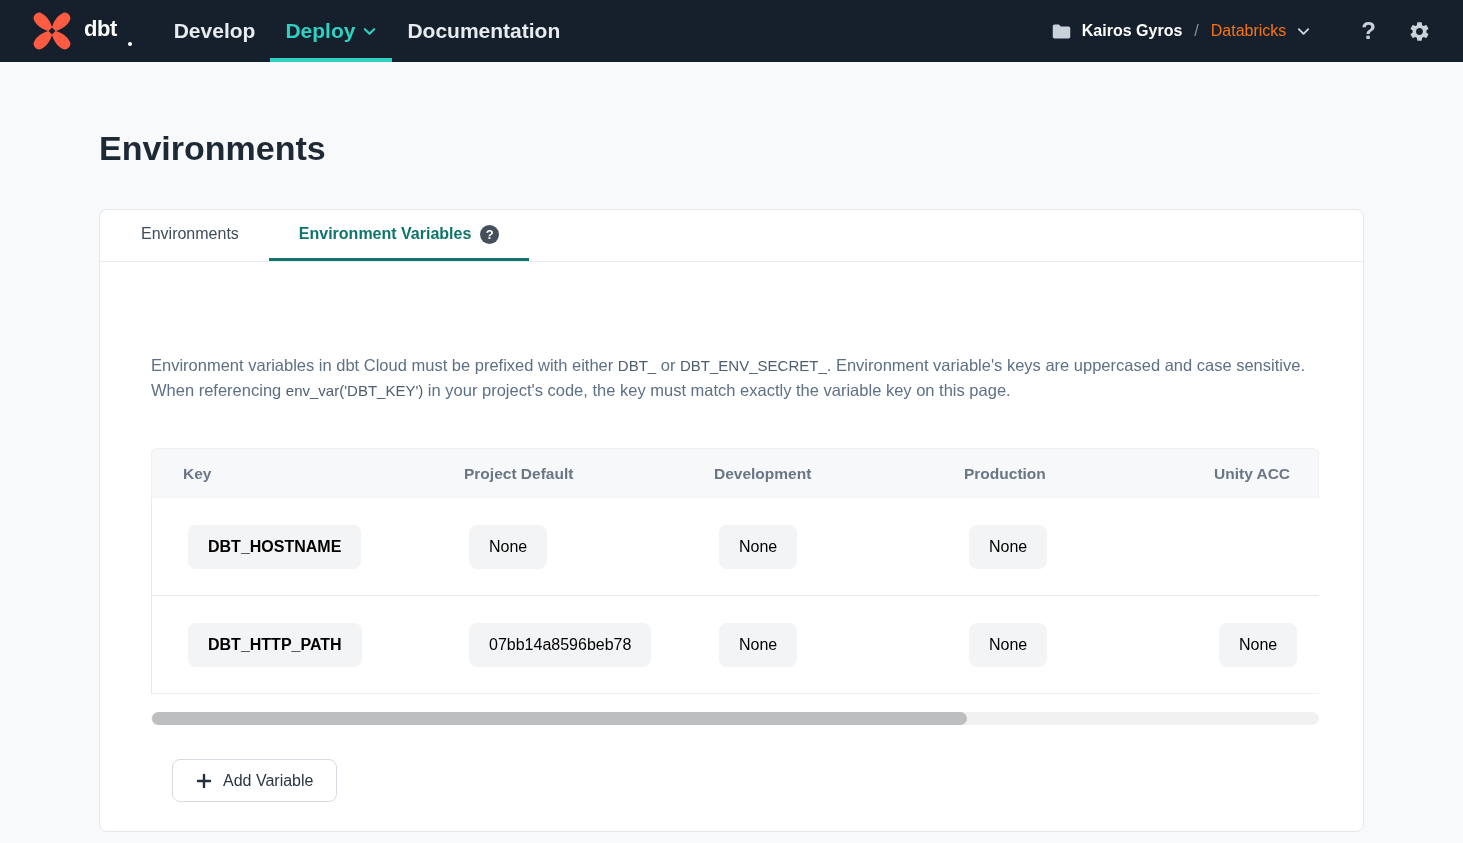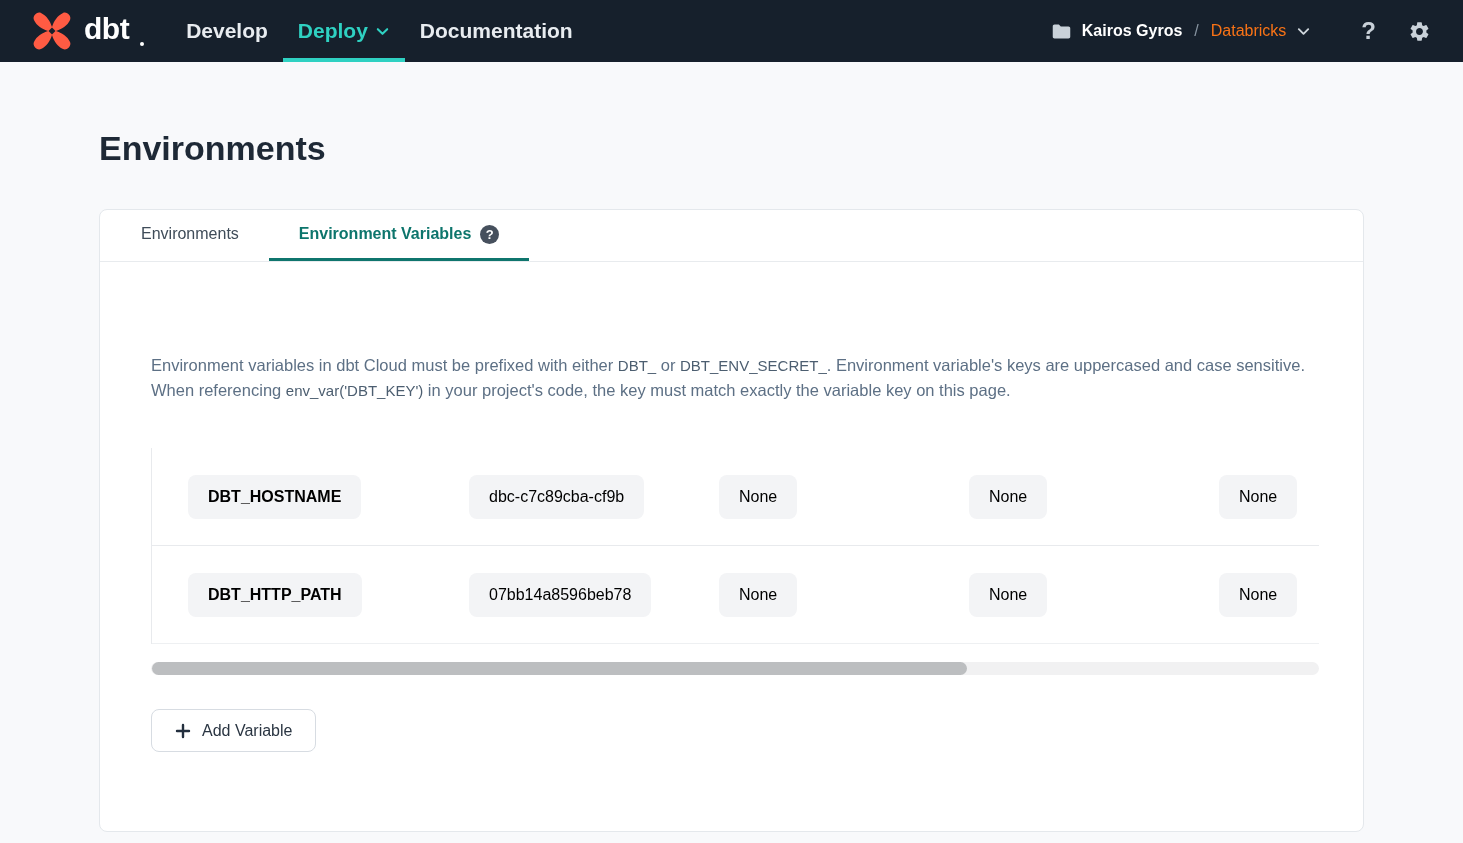--- a/index.html
+++ b/index.html
@@ -18,21 +18,21 @@
     background: #16202c;
     display: flex;
     align-items: stretch;
   }
   .brand {
     display: flex; align-items: center;
     padding-left: 30px;
     gap: 10px;
   }
   .brand-word {
-    color: #ffffff; font-size: 30px; font-weight: 700; letter-spacing: -0.5px;
+    color: #ffffff; font-size: 22px; font-weight: 700; letter-spacing: -0.5px;
     position: relative; top: -2px;
   }
   .brand-dot {
     width: 4px; height: 4px; background: #fff; border-radius: 50%;
     align-self: flex-end; margin-bottom: 16px; margin-left: 1px;
   }
   .nav-items { display: flex; align-items: stretch; margin-left: 27px; }
   .nav-item {
     display: flex; align-items: center; gap: 7px;
     padding: 0 15px;
@@ -156,20 +156,21 @@
     margin-top: 34px;
     height: 43px;
     display: inline-flex; align-items: center; gap: 11px;
     padding: 8px 23px;
     background: #ffffff;
     border: 1px solid #d7dce2;
     border-radius: 8px;
     font-size: 16px; color: #2a3542;
     cursor: pointer;
     font-family: inherit;
+    margin-left: 21px;
   }
   .icon { display: inline-flex; align-items: center; }
 </style>
 </head>
 <body>
 
 <div class="navbar">
   <div class="brand">
     <span class="icon">
       <svg viewBox="0 0 100 100" width="44" height="44">
@@ -233,24 +234,30 @@
     <div class="tab tab-env-vars">
       <span>Environment Variables</span>
       <span class="tab-help-badge">?</span>
     </div>
   </div>
 
   <div class="card-body">
     <p class="description"><span>Environment variables in dbt Cloud must be prefixed with either </span><span class="mono">DBT_</span><span> or </span><span class="mono">DBT_ENV_SECRET_</span><span>. Environment variable's keys are uppercased and case sensitive. When referencing </span><span class="mono">env_var('DBT_KEY')</span><span> in your project's code, the key must match exactly the variable key on this page.</span></p>
 
     <div class="env-table">
+      <div class="t-head">
+        <div class="t-head-cell">Key</div>
+        <div class="t-head-cell">Project Default</div>
+        <div class="t-head-cell">Development</div>
+        <div class="t-head-cell">Production</div>
+        <div class="t-head-cell">Unity ACC</div>
+      </div>
       <div class="t-body">
         <div class="t-row">
           <div class="t-cell"><span class="pill key">DBT_HOSTNAME</span></div>
-          <div class="t-cell"><span class="pill">dbc-c7c89cba-cf9b</span></div>
           <div class="t-cell"><span class="pill">None</span></div>
           <div class="t-cell"><span class="pill">None</span></div>
           <div class="t-cell"><span class="pill">None</span></div>
         </div>
         <div class="t-row">
           <div class="t-cell"><span class="pill key">DBT_HTTP_PATH</span></div>
           <div class="t-cell"><span class="pill">07bb14a8596beb78</span></div>
           <div class="t-cell"><span class="pill">None</span></div>
           <div class="t-cell"><span class="pill">None</span></div>
           <div class="t-cell"><span class="pill">None</span></div>

